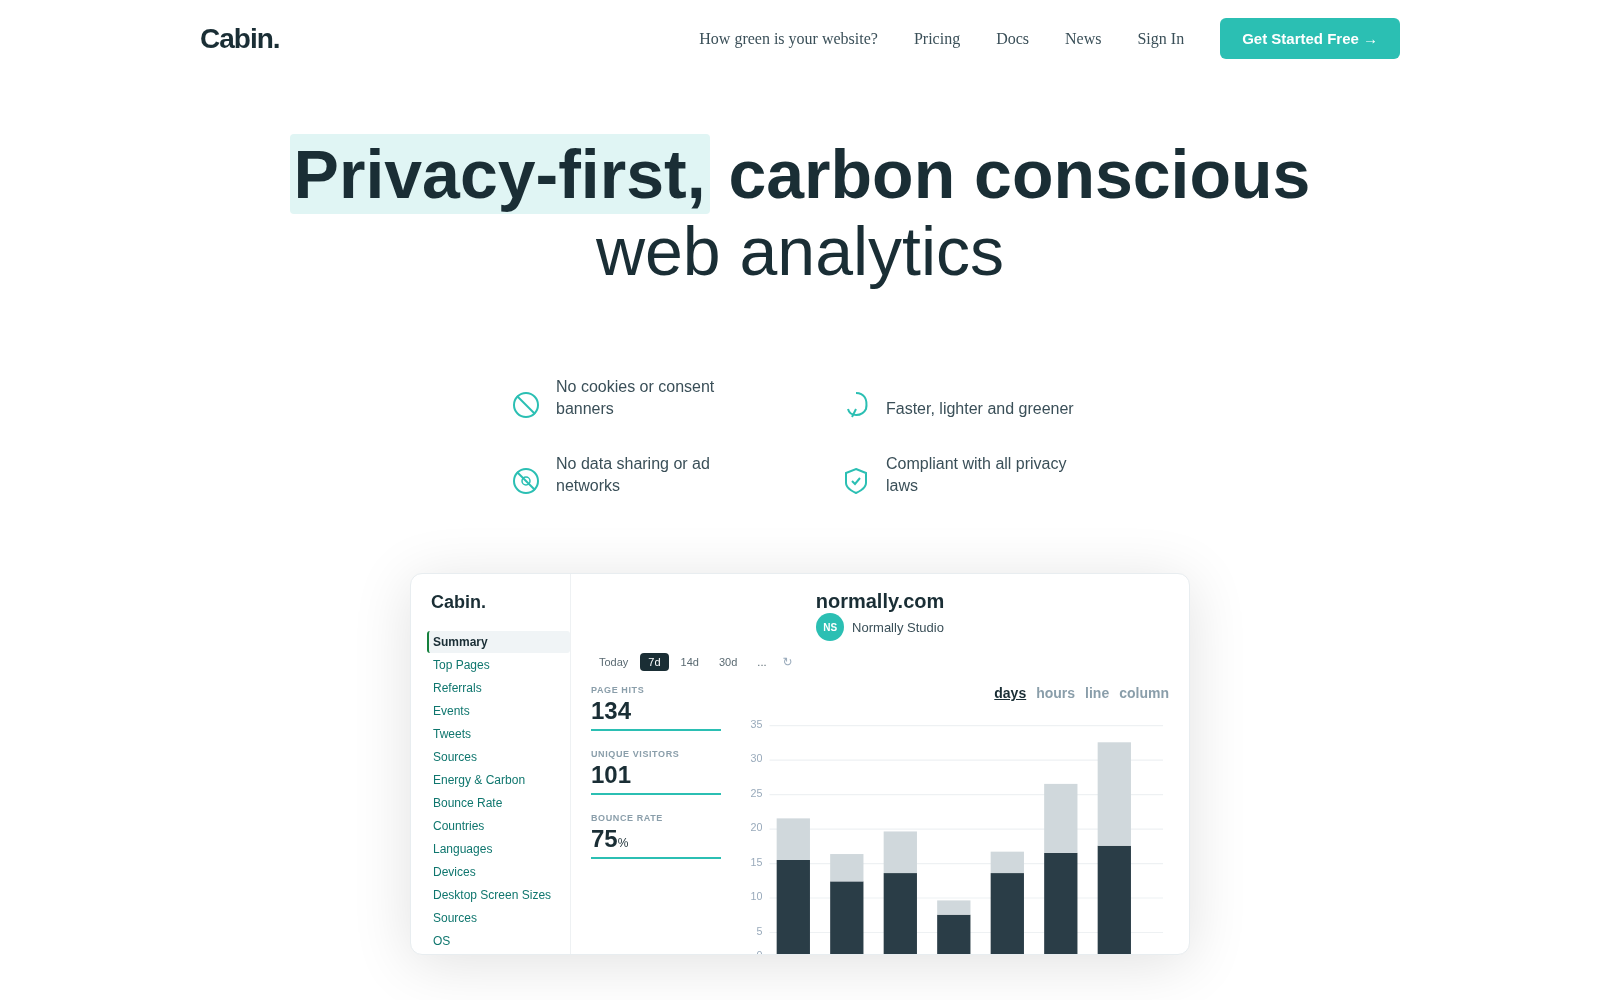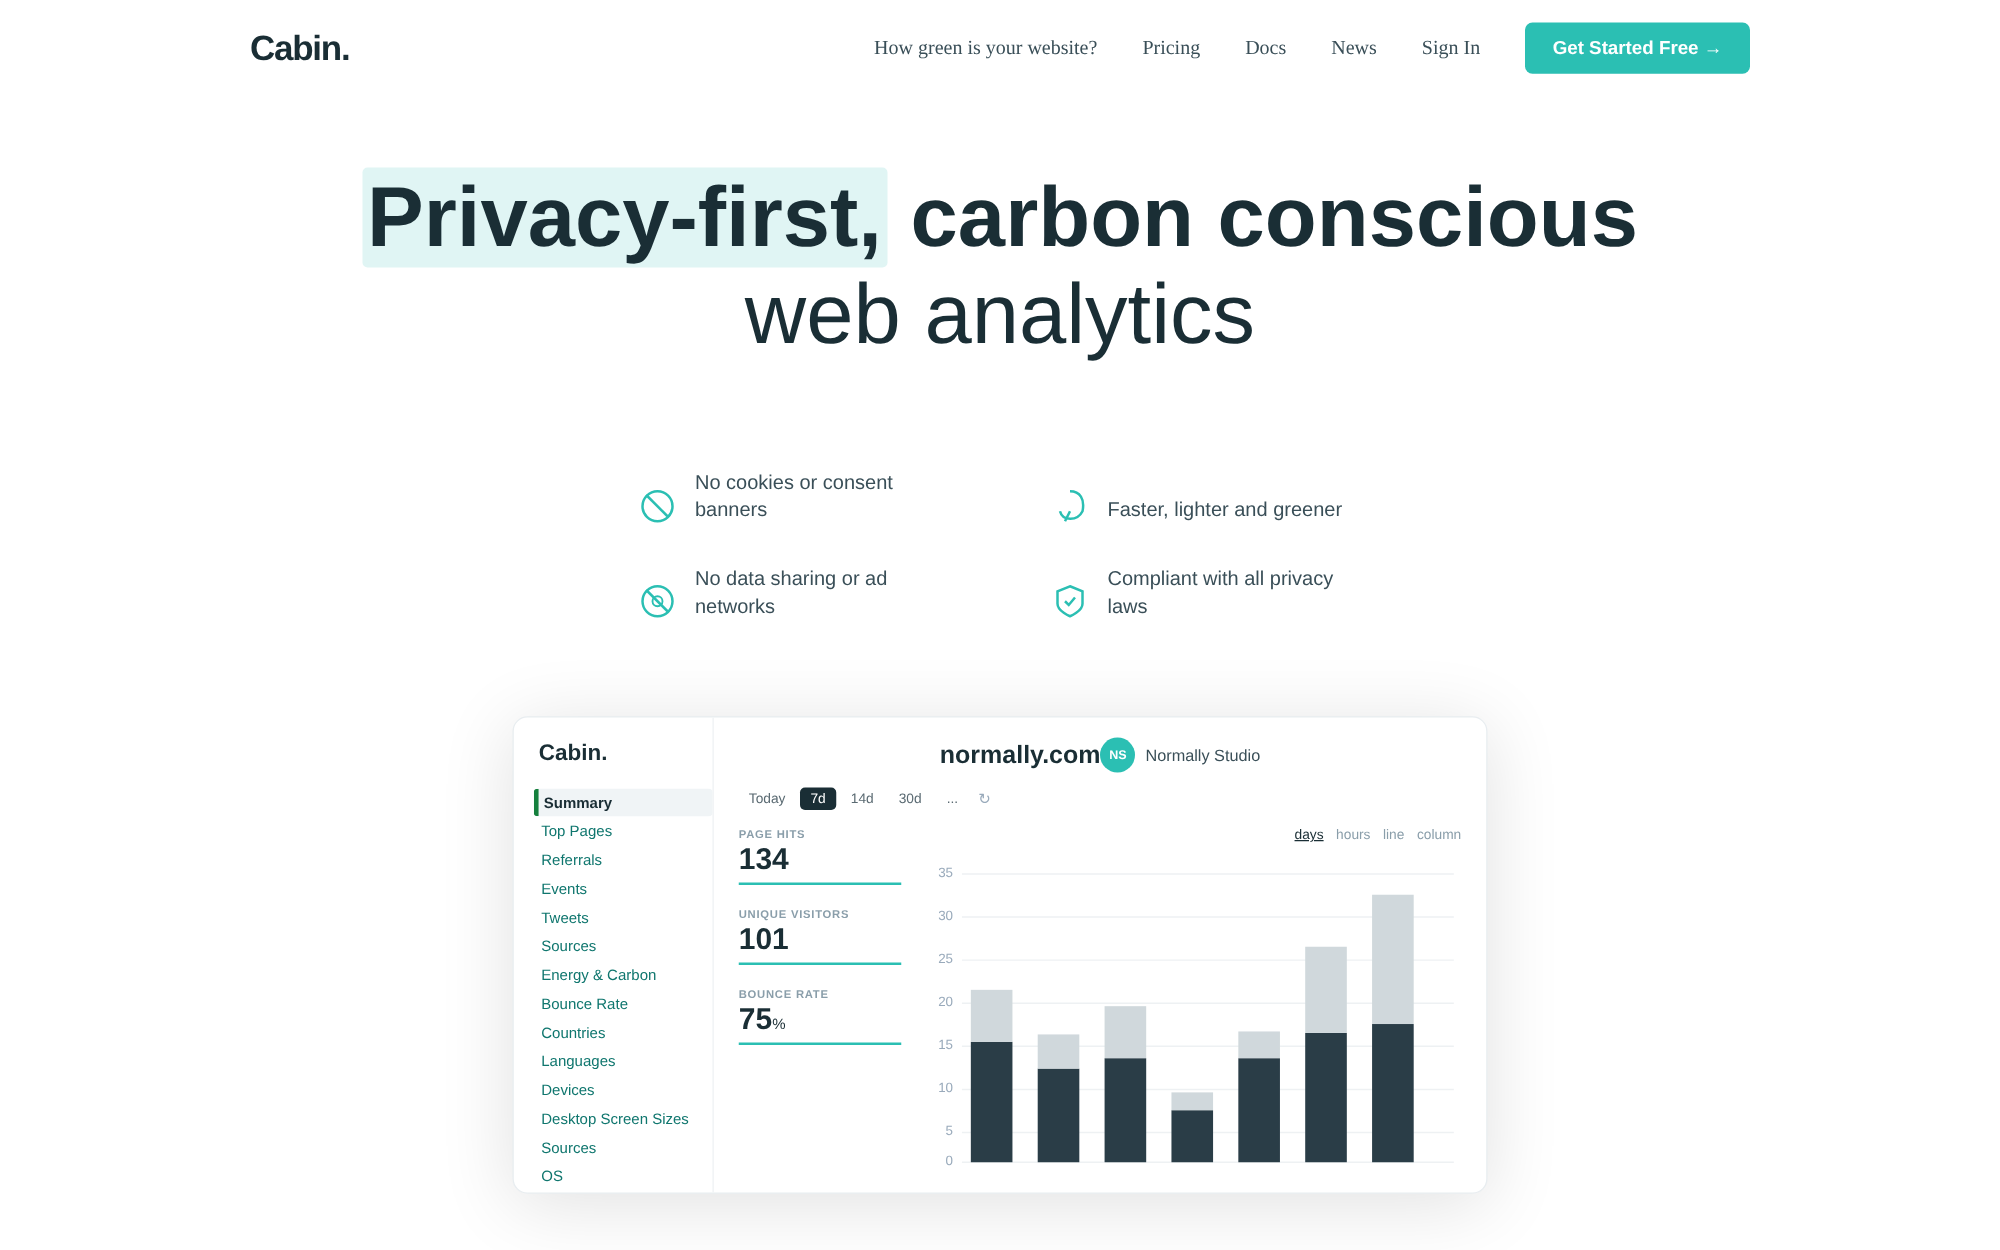--- a/index.html
+++ b/index.html
@@ -22,25 +22,25 @@
     .feature-text { font-size: 16px; color: #3a4f58; line-height: 1.4; }
 
     
     .dashboard-wrapper { max-width: 780px; margin: 60px auto 0; background: #fff; border-radius: 12px; box-shadow: 0 8px 60px rgba(0,0,0,0.12); overflow: hidden; border: 1px solid #e8edf0; }
     .dashboard-inner { display: flex; height: 380px; }
 
     
     .sidebar { width: 160px; flex-shrink: 0; padding: 18px 0 18px 16px; border-right: 1px solid #eef1f3; }
     .sidebar-logo { font-size: 18px; font-weight: 800; color: #1a2e35; margin-bottom: 18px; padding: 0 4px; }
     .sidebar-item { font-size: 12px; color: #0f766e; padding: 4px 6px; cursor: pointer; border-radius: 3px; margin-bottom: 1px; }
-    .sidebar-item.active { background: #f0f4f6; color: #1a2e35; font-weight: 600; border-left: 4px solid #15803d; padding-left: 4px; }
+    .sidebar-item.active { background: #f0f4f6; color: #1a2e35; font-weight: 600; border-left: 2px solid #15803d; padding-left: 4px; }
 
     
     .main-content { flex: 1; padding: 16px 20px; display: flex; flex-direction: column; }
-    .main-header { display: flex; justify-content: center; align-items: center; margin-bottom: 12px; }
+    .main-header { display: flex; justify-content: flex-end; align-items: center; margin-bottom: 12px; flex-direction: column; }
     .site-name { font-size: 20px; font-weight: 700; color: #1a2e35; }
     .user-badge { display: flex; align-items: center; gap: 8px; }
     .user-avatar { width: 28px; height: 28px; background: #2bbfb3; border-radius: 50%; display: flex; align-items: center; justify-content: center; color: #fff; font-size: 10px; font-weight: 700; }
     .user-name { font-size: 13px; color: #3a4f58; }
 
     
     .date-filter { display: flex; align-items: center; gap: 4px; margin-bottom: 14px; }
     .filter-btn { font-size: 11px; color: #5a6a72; padding: 3px 8px; border-radius: 4px; border: none; background: transparent; cursor: pointer; }
     .filter-btn.active { background: #1a2e35; color: #fff; }
     .refresh-icon { font-size: 12px; color: #9ab; margin-left: 4px; }
@@ -52,21 +52,21 @@
     .stats-col { width: 130px; flex-shrink: 0; }
     .stat-block { margin-bottom: 18px; }
     .stat-label { font-size: 9px; font-weight: 700; color: #8a9eaa; letter-spacing: 0.6px; text-transform: uppercase; margin-bottom: 4px; }
     .stat-value { font-size: 24px; font-weight: 700; color: #1a2e35; line-height: 1; }
     .stat-underline { height: 2px; background: #2bbfb3; width: 100%; margin-top: 6px; }
     .stat-suffix { font-size: 12px; font-weight: 400; }
 
     
     .chart-area { flex: 1; position: relative; display: flex; flex-direction: column; }
     .chart-controls { display: flex; justify-content: flex-end; gap: 10px; margin-bottom: 6px; }
-    .chart-ctrl { font-size: 11px; color: #8a9eaa; cursor: pointer; }
+    .chart-ctrl { font-size: 14px; color: #8a9eaa; cursor: pointer; font-weight: bold; }
     .chart-ctrl.active { color: #1a2e35; text-decoration: underline; }
     .chart-svg-wrapper { flex: 1; position: relative; }
     svg.chart { width: 100%; height: 100%; }
   </style>
 </head>
 <body>
 
 <nav>
   <div class="logo">Cabin.</div>
   <div class="nav-links">

